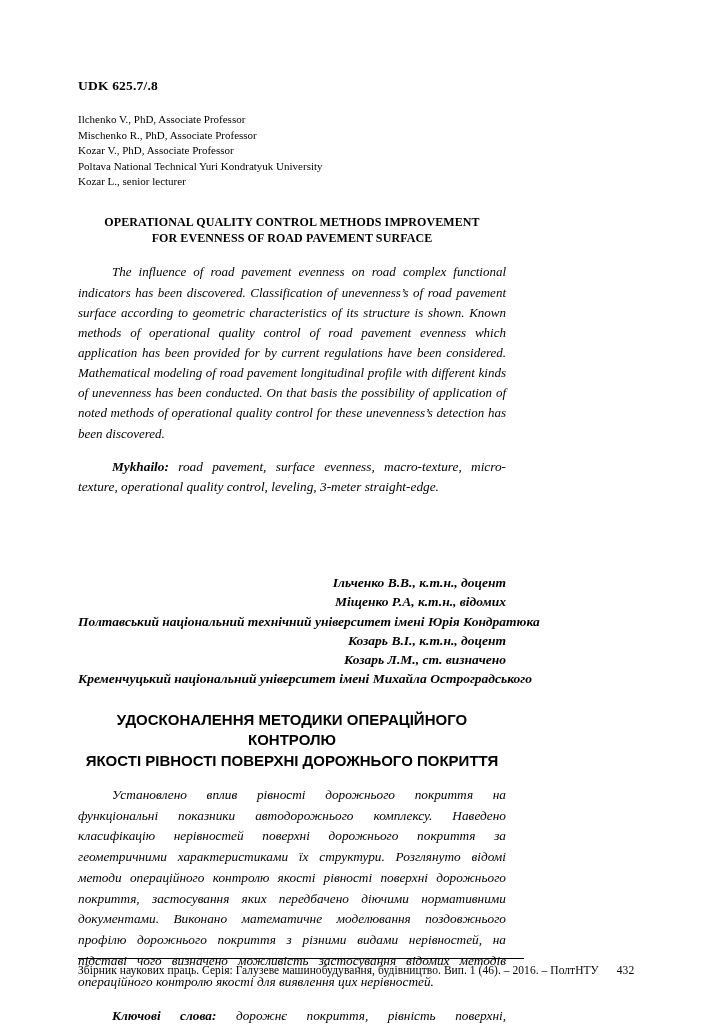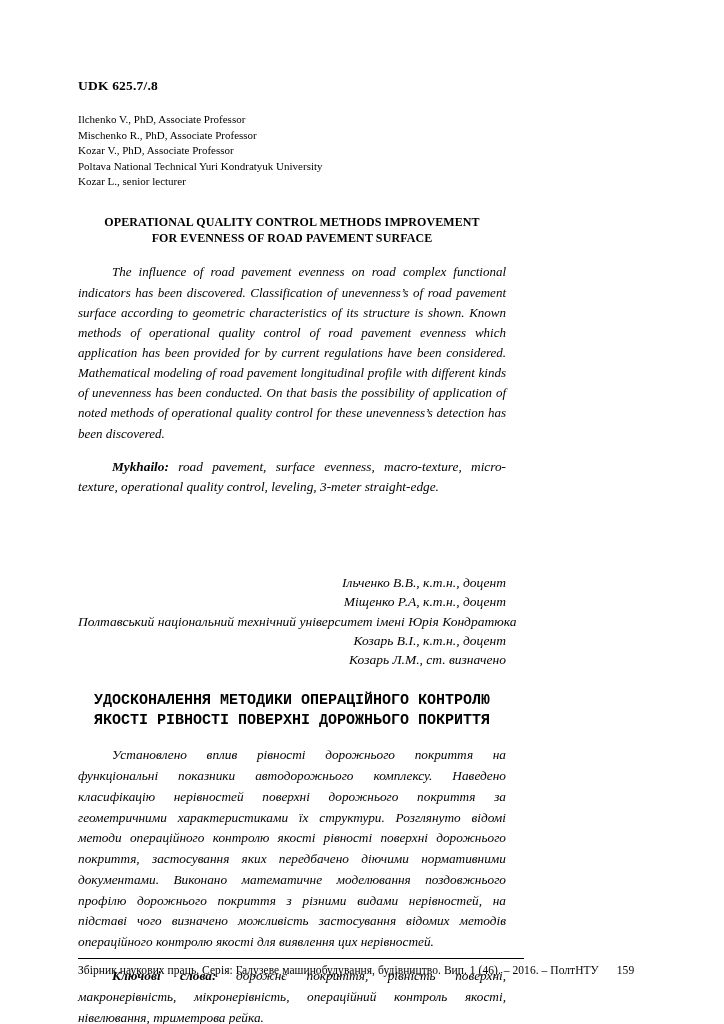--- a/index.html
+++ b/index.html
@@ -68,24 +68,25 @@
     height: 62px;
   }
   .authors-ua {
     text-align: right;
     font-style: italic;
     font-size: 13.5px;
     line-height: 1.42;
   }
   .authors-ua div {
     white-space: nowrap;
+    font-weight: bold;
   }
   .title-ua {
     text-align: center;
-    font-family: Liberation Mono, monospace;
+    font-family: Liberation Sans, sans-serif;
     font-size: 15px;
     font-weight: bold;
     line-height: 1.35;
     margin: 22px 0 14px 0;
   }
   .abstract-ua {
     font-style: italic;
     font-size: 13.3px;
     line-height: 1.56;
     text-align: justify;
@@ -145,33 +146,34 @@
   </div>
 
   <p class="abstract">The influence of road pavement evenness on road complex functional indicators has been discovered. Classification of unevenness’s of road pavement surface according to geometric characteristics of its structure is shown. Known methods of operational quality control of road pavement evenness which application has been provided for by current regulations have been considered. Mathematical modeling of road pavement longitudinal profile with different kinds of unevenness has been conducted. On that basis the possibility of application of noted methods of operational quality control for these unevenness’s detection has been discovered.</p>
 
   <p class="keywords"><b>Mykhailo:</b><span> road pavement, surface evenness, macro-texture, micro-texture, operational quality control, leveling, 3-meter straight-edge.</span></p>
 
   <div class="spacer-big"></div>
 
   <div class="authors-ua">
     <div>Ільченко В.В., к.т.н., доцент</div>
-    <div>Міщенко Р.А, к.т.н., доцент</div>
+    <div>Міщенко Р.А, к.т.н., відомих</div>
     <div>Полтавський національний технічний університет імені Юрія Кондратюка</div>
     <div>Козарь В.І., к.т.н., доцент</div>
     <div>Козарь Л.М., ст. визначено</div>
+    <div>Кременчуцький національний університет імені Михайла Остроградського</div>
   </div>
 
   <div class="title-ua">
     <div>УДОСКОНАЛЕННЯ МЕТОДИКИ ОПЕРАЦІЙНОГО КОНТРОЛЮ</div>
     <div>ЯКОСТІ РІВНОСТІ ПОВЕРХНІ ДОРОЖНЬОГО ПОКРИТТЯ</div>
   </div>
 
   <p class="abstract-ua">Установлено вплив рівності дорожнього покриття на функціональні показники автодорожнього комплексу. Наведено класифікацію нерівностей поверхні дорожнього покриття за геометричними характеристиками їх структури. Розглянуто відомі методи операційного контролю якості рівності поверхні дорожнього покриття, застосування яких передбачено діючими нормативними документами. Виконано математичне моделювання поздовжнього профілю дорожнього покриття з різними видами нерівностей, на підставі чого визначено можливість застосування відомих методів операційного контролю якості для виявлення цих нерівностей.</p>
 
   <p class="keywords-ua"><b>Ключові слова:</b><span> дорожнє покриття, рівність поверхні, макронерівність, мікронерівність, операційний контроль якості, нівелювання, триметрова рейка.</span></p>
 
   <div class="footer">
     <div class="footer-rule"></div>
-    <div class="footer-text"><span>Збірник наукових праць. Серія: Галузеве машинобудування, будівництво. Вип. 1 (46). – 2016. – ПолтНТУ</span><span class="pageno">159</span></div>
+    <div class="footer-text"><span>Збірник наукових праць. Серія: Галузеве машинобудування, будівництво. Вип. 1 (46). – 2016. – ПолтНТУ</span><span class="pageno">432</span></div>
   </div>
 
 </div>
 
 </body></html>

